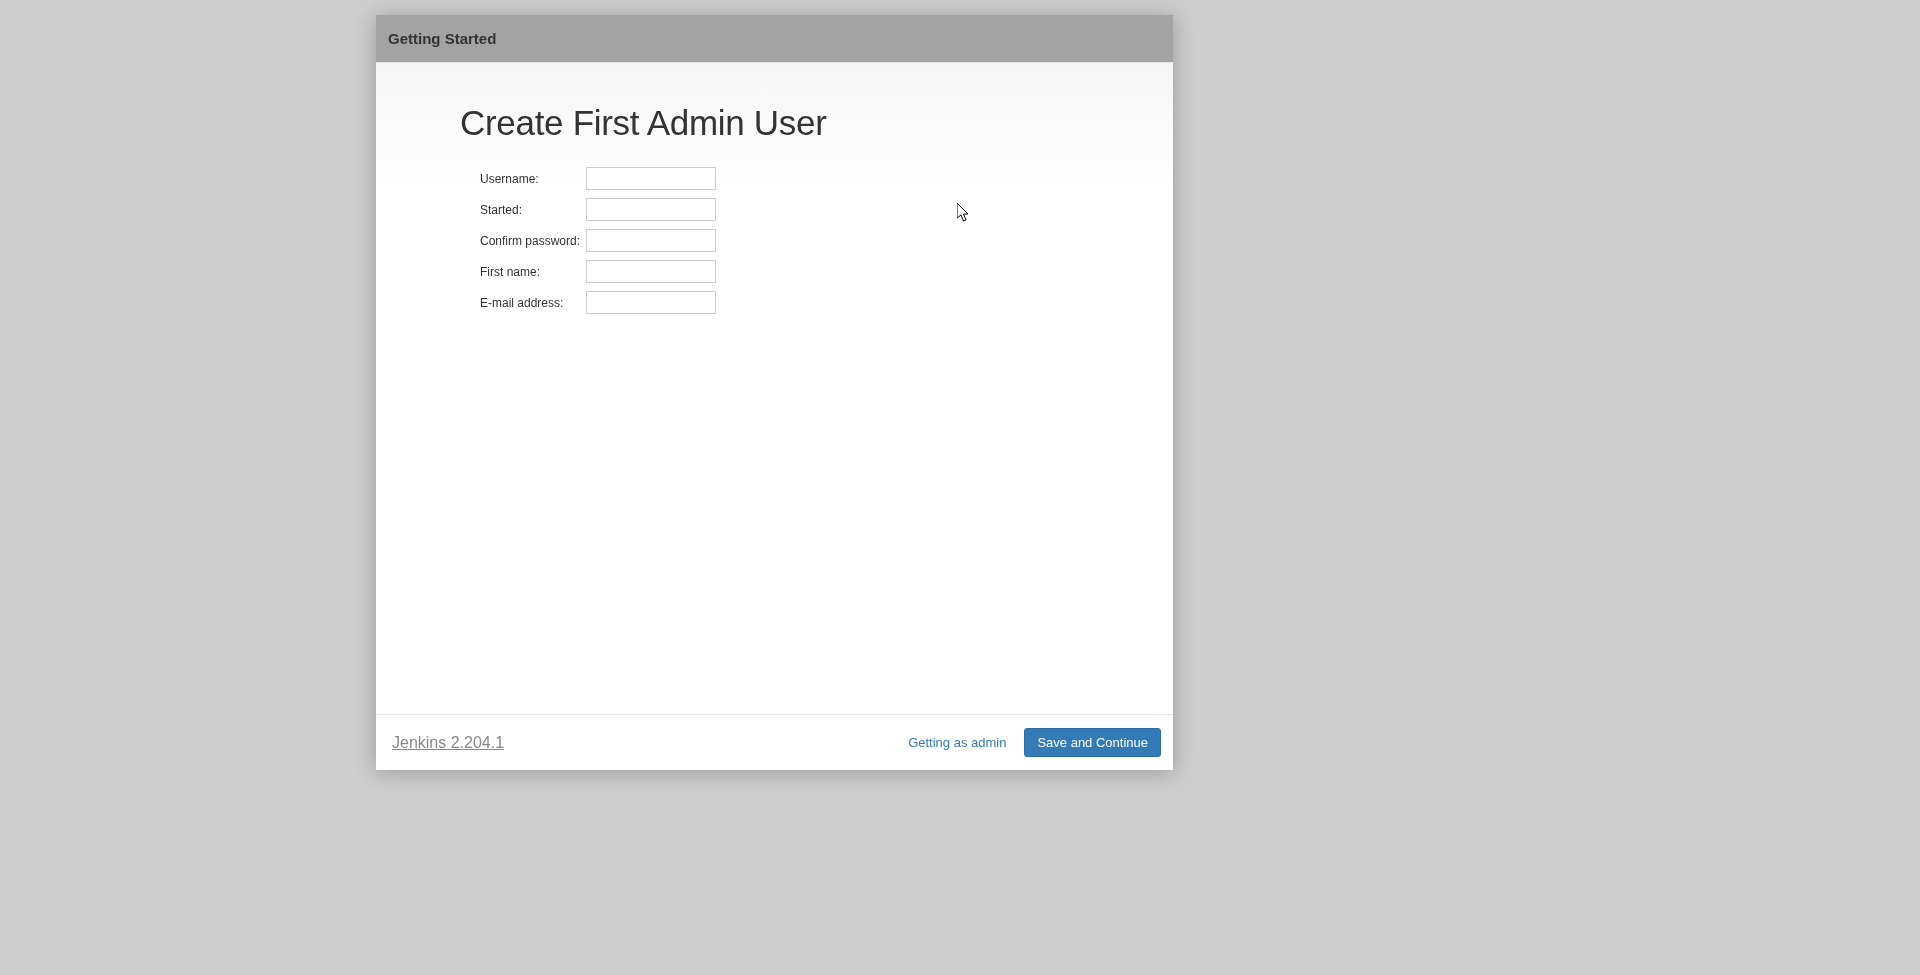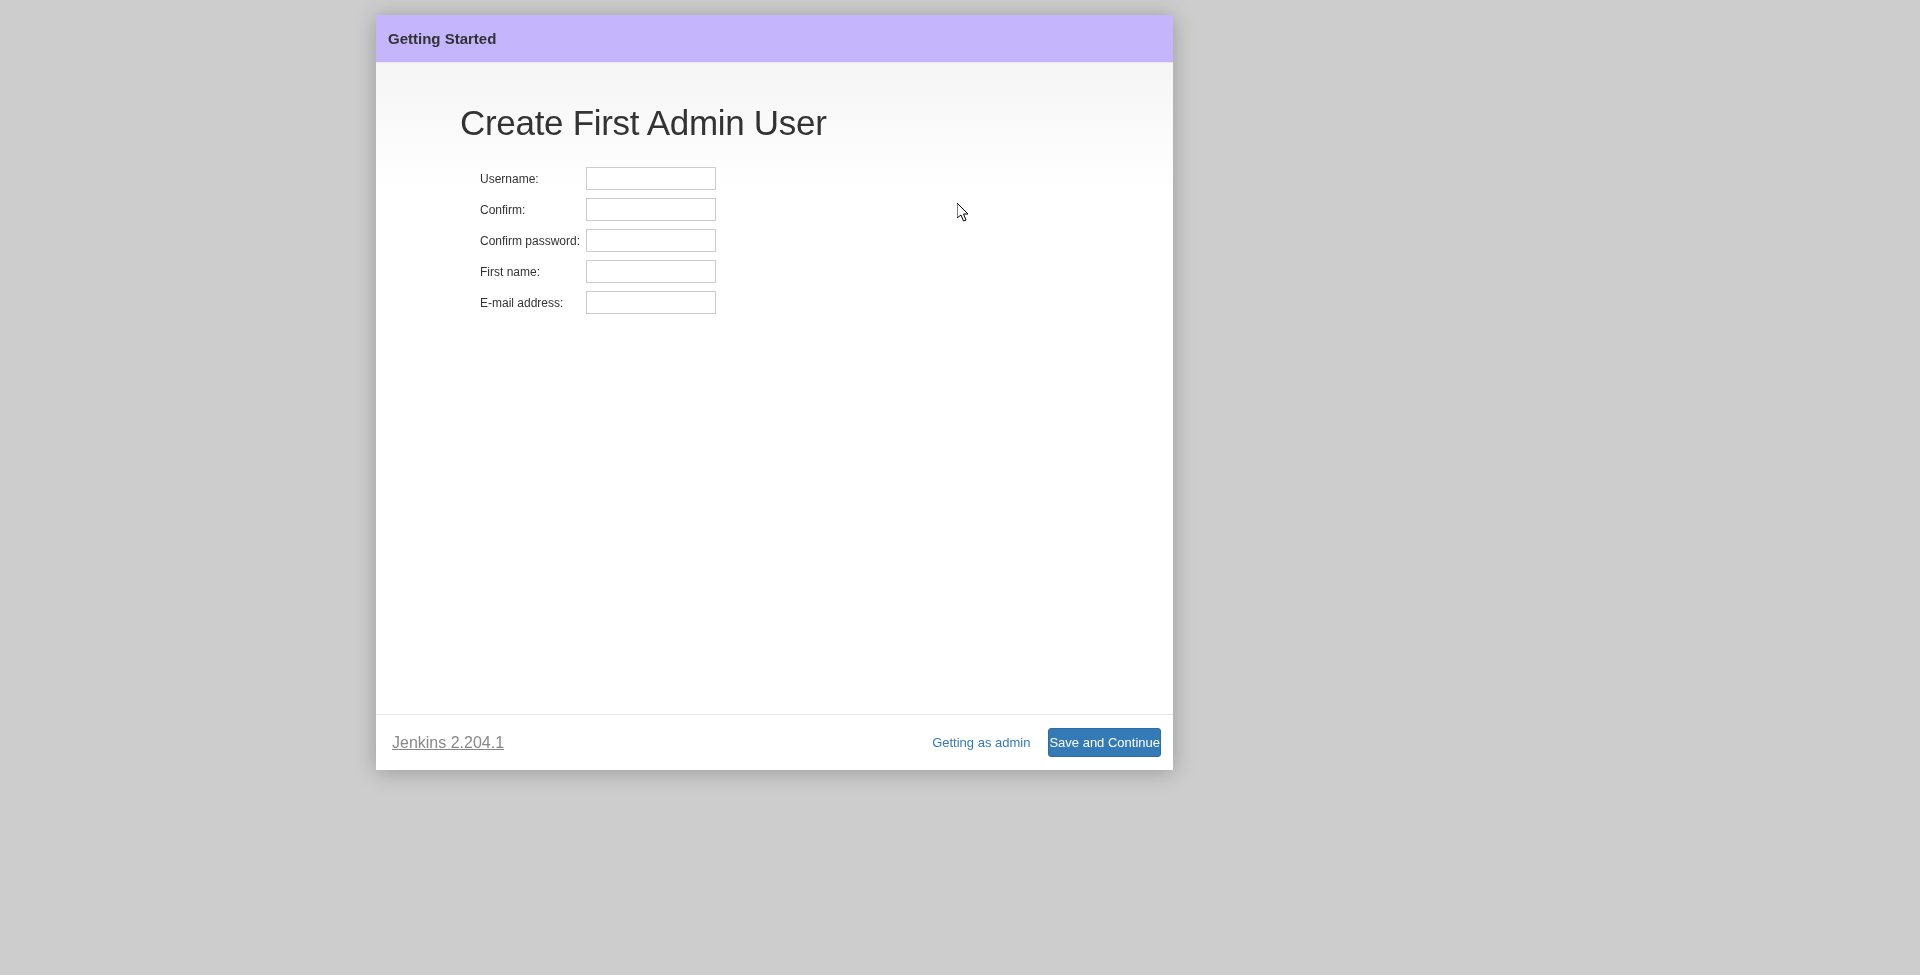--- a/index.html
+++ b/index.html
@@ -14,21 +14,21 @@
       height: 975px;
       overflow: hidden;
       position: relative;
     }
     .wizard-container {
       position: absolute;
       left: 376px;
       top: 15px;
       width: 797px;
       height: 755px;
-      background: #c4b5fd;
+      background: #a3a3a3;
       box-shadow: 0 2px 20px rgba(0,0,0,0.25);
       display: flex;
       flex-direction: column;
     }
     .wizard-header {
       height: 48px;
       border-bottom: 1px solid #e7e7e7;
       display: flex;
       align-items: center;
       padding: 0 12px;
@@ -100,21 +100,21 @@
       border: none;
       cursor: pointer;
       padding: 6px 4px;
     }
     .primary-btn {
       background: #337ab7;
       color: #fff;
       border: 1px solid #2e6da4;
       border-radius: 3px;
       font-size: 13px;
-      padding: 6px 0;
+      padding: 6px 12px;
       cursor: pointer;
     }
     .cursor {
       position: absolute;
       left: 957px;
       top: 203px;
       pointer-events: none;
     }
   </style>
 </head>
@@ -129,21 +129,21 @@
   <div class="wizard-body">
     <h1 class="main-title">Create First Admin User</h1>
 
     <table class="form-table">
       <tbody>
           <tr>
         <td class="form-label-cell">Username:</td>
         <td><input type="text" class="form-input" value="" style=""></td>
       </tr>
       <tr>
-        <td class="form-label-cell">Confirm:</td>
+        <td class="form-label-cell">Started:</td>
         <td><input type="password" class="form-input" value="" style=""></td>
       </tr>
       <tr>
         <td class="form-label-cell">Confirm password:</td>
         <td><input type="password" class="form-input" value="" style=""></td>
       </tr>
       <tr>
         <td class="form-label-cell">First name:</td>
         <td><input type="text" class="form-input" value="" style=""></td>
       </tr>

